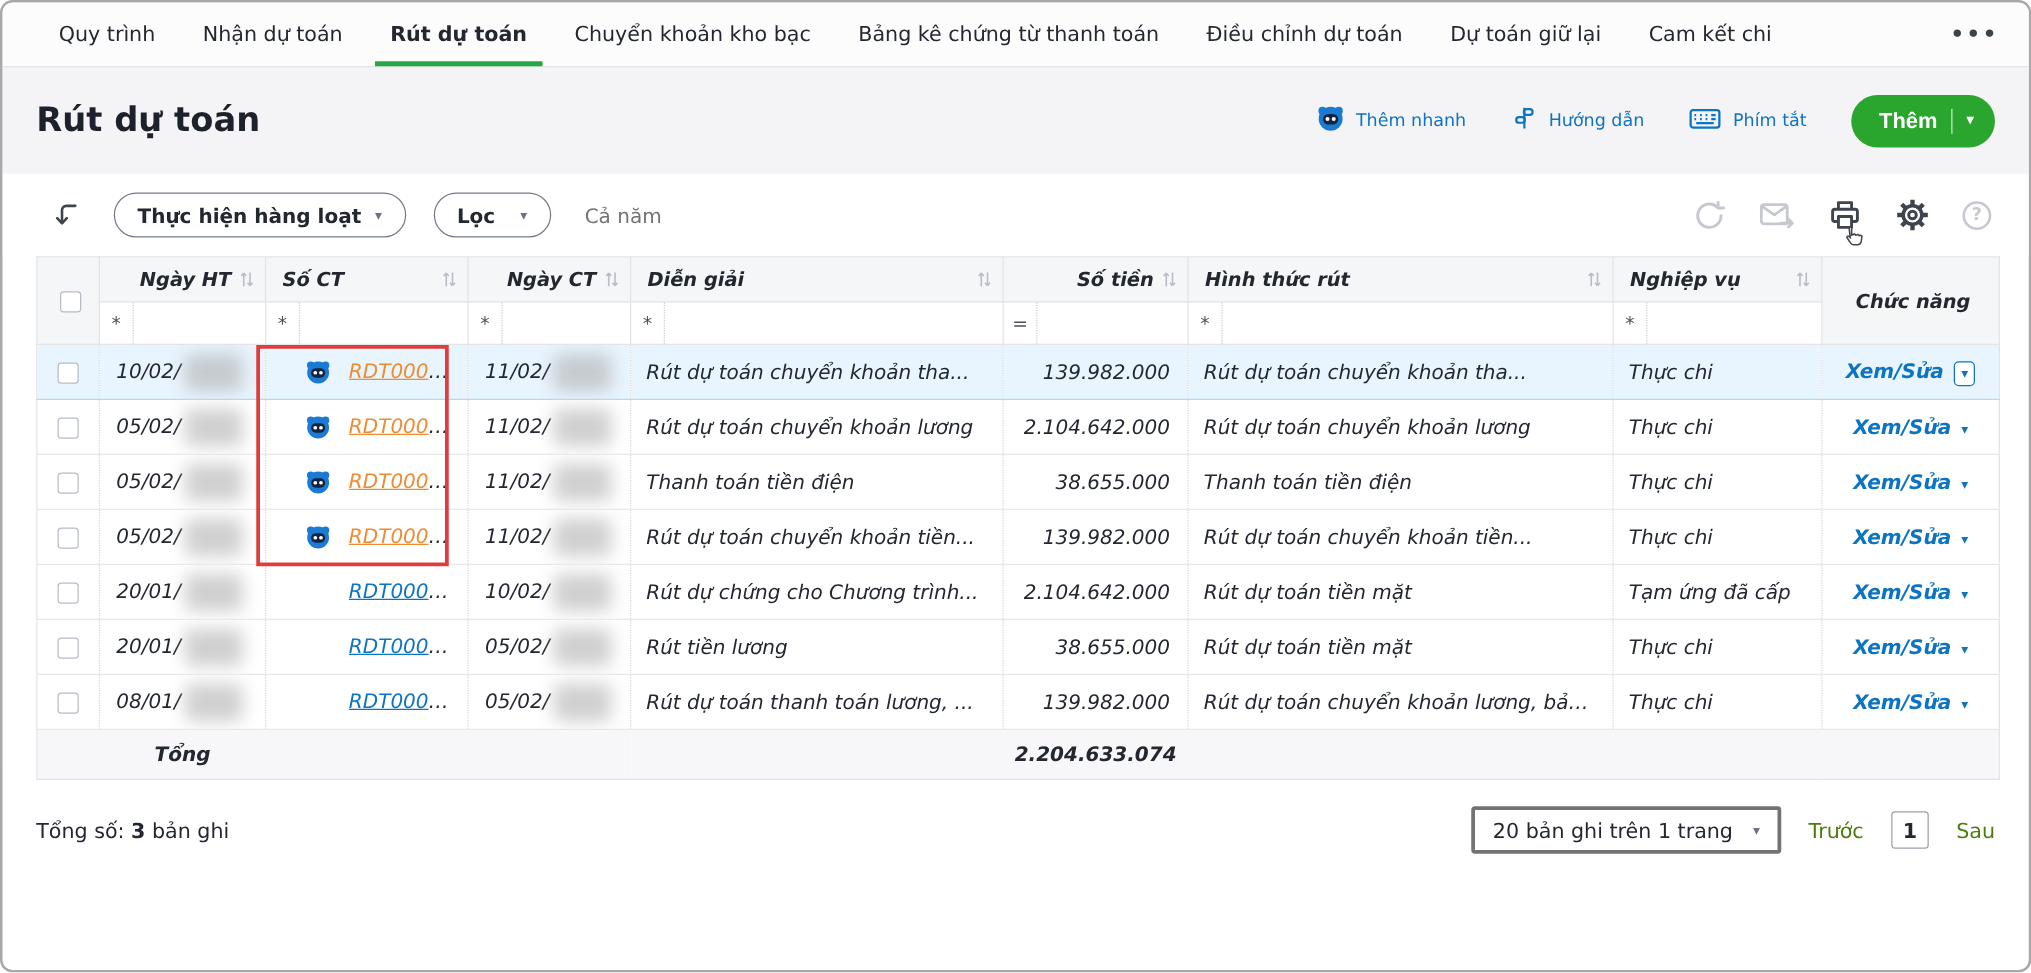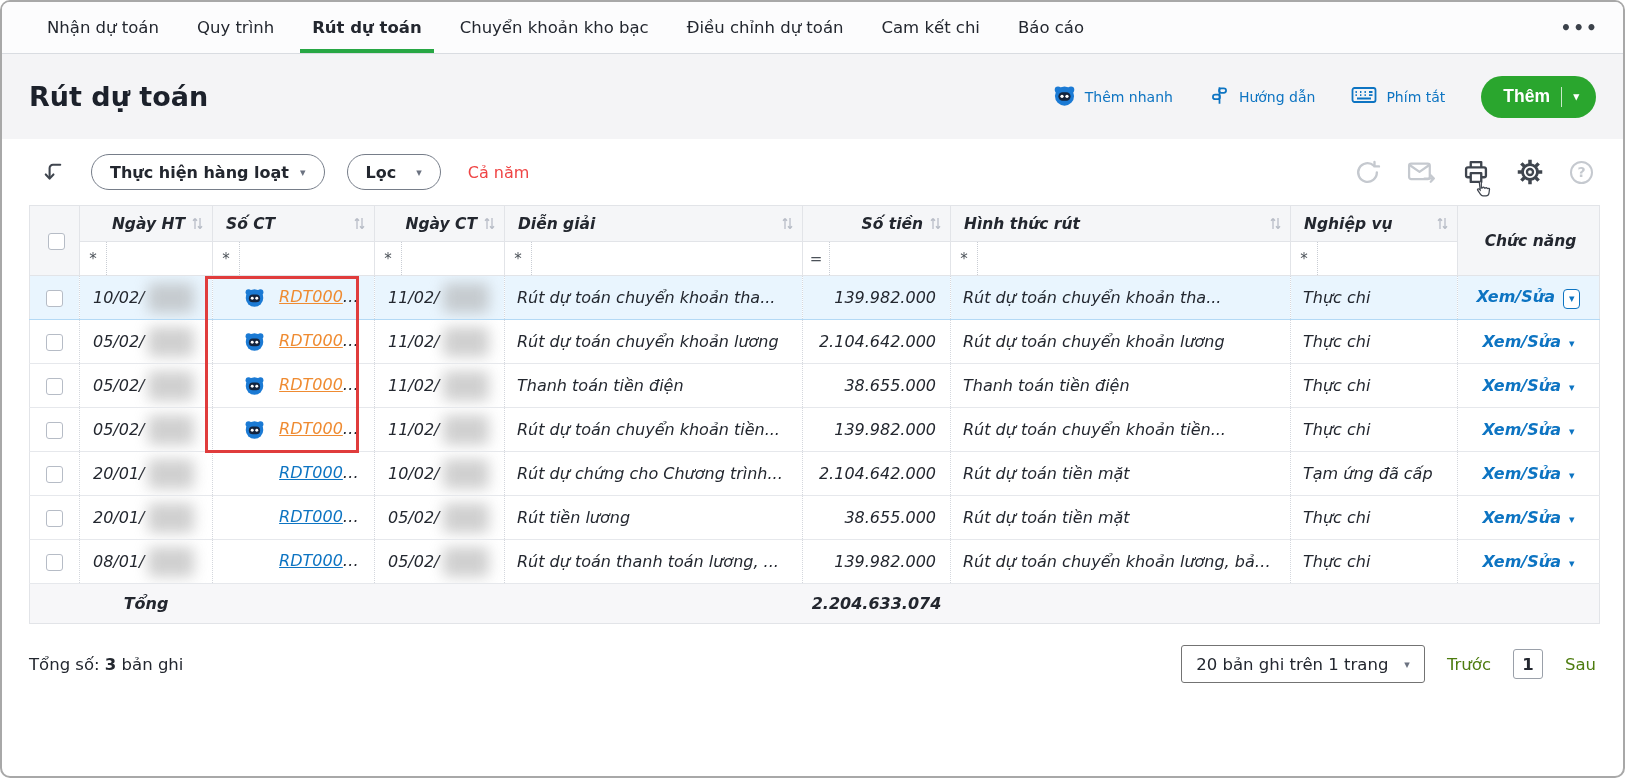--- a/index.html
+++ b/index.html
@@ -26,21 +26,21 @@
   .add-btn .divider{width:1.5px;height:20px;background:rgba(255,255,255,.75);}
   .caret{font-size:11px;line-height:1;}
 
   
   .toolbar{height:66px;display:flex;align-items:center;background:#fff;padding:0 30px 0 40px;}
   .dl-icon{margin-right:24px;display:flex;cursor:pointer;}
   .pill{border:1px solid #767d89;border-radius:18px;height:36px;display:flex;align-items:center;gap:11px;
     padding:0 18px;font-size:16px;font-weight:bold;color:#23272f;background:#fff;cursor:pointer;white-space:nowrap;}
   .pill .caret{color:#6b7280;}
   .pill + .pill{margin-left:22px;gap:20px;}
-  .period{margin-left:27px;font-size:16px;color:#ef4444;}
+  .period{margin-left:27px;font-size:16px;color:#737373;}
   .tool-icons{margin-left:auto;display:flex;align-items:center;gap:26px;}
   .ticon{display:flex;cursor:pointer;position:relative;}
   .help-circle{width:23px;height:23px;border:2px solid #c5c9cf;border-radius:50%;color:#c5c9cf;
     font-size:14px;font-weight:bold;display:flex;align-items:center;justify-content:center;}
   .cursor-hand{position:absolute;left:9px;top:21px;pointer-events:none;}
 
   
   .table-wrap{margin:0 27px;position:relative;font-style:italic;}
   table{width:100%;border-collapse:collapse;table-layout:fixed;font-size:16px;color:#23272f;border:1px solid #e2e4e8;}
   thead th{background:#f5f6f8;height:36px;font-size:15.5px;font-weight:bold;text-align:left;
@@ -72,42 +72,43 @@
   .act-caret{color:var(--blue);font-size:11px;margin-left:8px;cursor:pointer;}
   .act-caret.boxed{display:inline-block;border:1.5px solid var(--blue);border-radius:4px;padding:2px 5px 3px;background:#fff;}
   tfoot td{background:#f7f7f9;height:40px;font-weight:bold;border-top:1px solid #c9ccd2;font-size:16px;}
   .t-label{text-align:center;}
   .t-value{text-align:center;}
   .red-box{position:absolute;left:176px;top:71px;width:154px;height:177px;border:3px solid var(--red);pointer-events:none;}
 
   
   .footer{margin:21px 27px 0;display:flex;align-items:center;font-size:16.5px;color:#23272f;}
   .pager{margin-left:auto;display:flex;align-items:center;gap:22px;}
-  .page-size{border:1px solid #737373;border-radius:3px;height:38px;display:flex;align-items:center;gap:16px;
+  .page-size{border:3px solid #737373;border-radius:3px;height:38px;display:flex;align-items:center;gap:16px;
     padding:0 14px;cursor:pointer;background:#fff;}
   .page-size .caret{color:#6b7280;}
   .pg-muted{color:#4d7c0f;cursor:default;}
   .page-box{border:1px solid #9aa0a9;border-radius:3px;width:30px;height:30px;display:flex;align-items:center;
     justify-content:center;font-weight:bold;background:#fff;}
   svg{flex:none;}
 </style>
 </head>
 <body>
 
 <div class="window">
 
   <div class="nav">
     <div class="tabs">
+        <div class="tab">Quy trình</div>
         <div class="tab">Nhận dự toán</div>
-        <div class="tab">Quy trình</div>
         <div class="tab active">Rút dự toán</div>
         <div class="tab">Chuyển khoản kho bạc</div>
+        <div class="tab">Bảng kê chứng từ thanh toán</div>
         <div class="tab">Điều chỉnh dự toán</div>
+        <div class="tab">Dự toán giữ lại</div>
         <div class="tab">Cam kết chi</div>
-        <div class="tab">Báo cáo</div>
       </div>
     <div class="nav-more">•••</div>
   </div>
 
   <div class="band">
     <div class="page-title">Rút dự toán</div>
     <div class="band-actions">
       <div class="hlink">
         <span>
           <svg width="23" height="23" viewBox="0 0 24 24">

